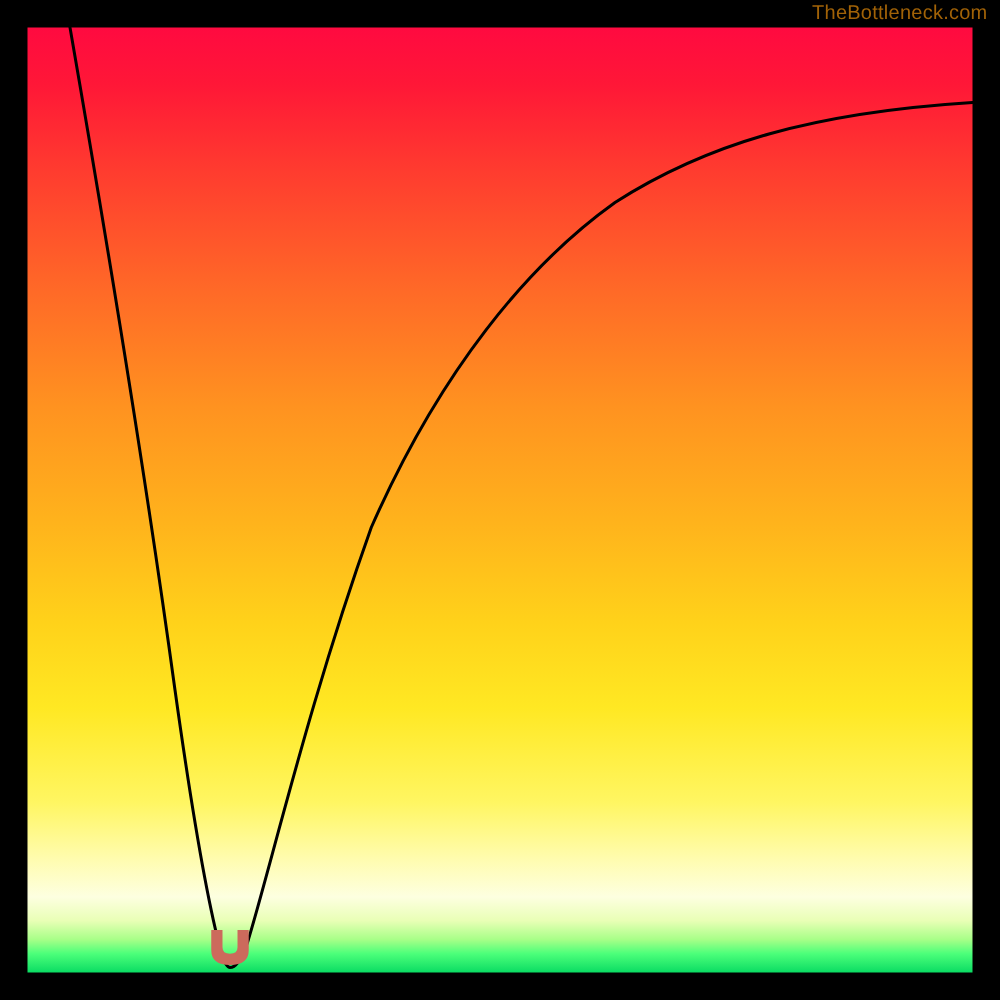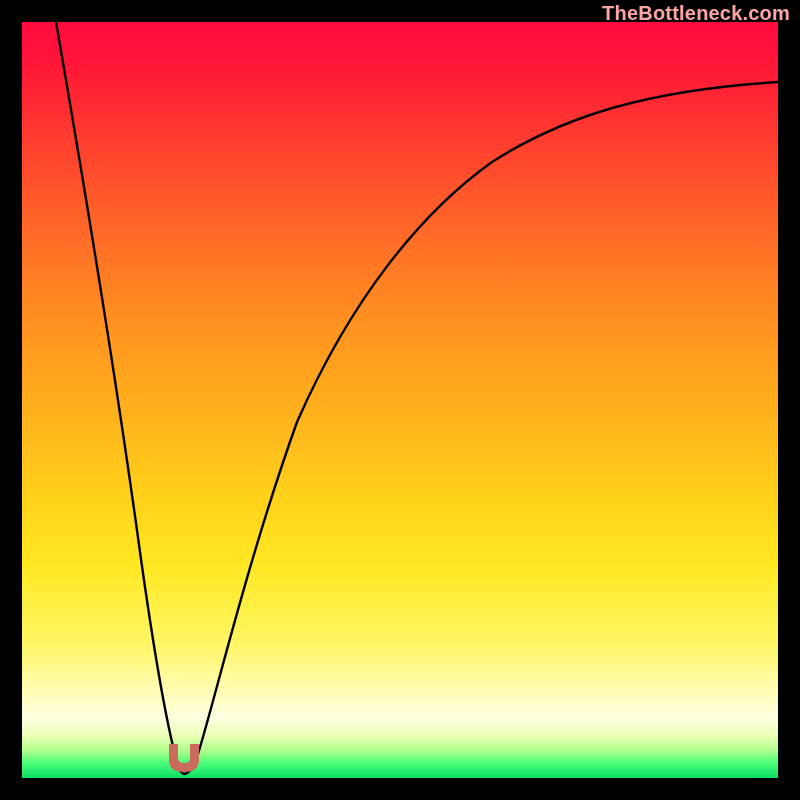--- a/index.html
+++ b/index.html
@@ -40,23 +40,23 @@
       #e9ffb6 94.5%,
       #a8ff88 96.5%,
       #4cff7a 98%,
       #0bdc63 100%
     );
   }
   .watermark {
     position: absolute;
     top: 2px;
     right: 10px;
-    color: #fca5a5;
-    font-size: 20px;
-    font-weight: 700;
+    color: #a16207;
+    font-size: 16px;
+    font-weight: 400;
     letter-spacing: 0.2px;
     user-select: none;
   }
   svg.curve {
     position: absolute;
     left: 0;
     top: 0;
     width: 756px;
     height: 756px;
     overflow: visible;

